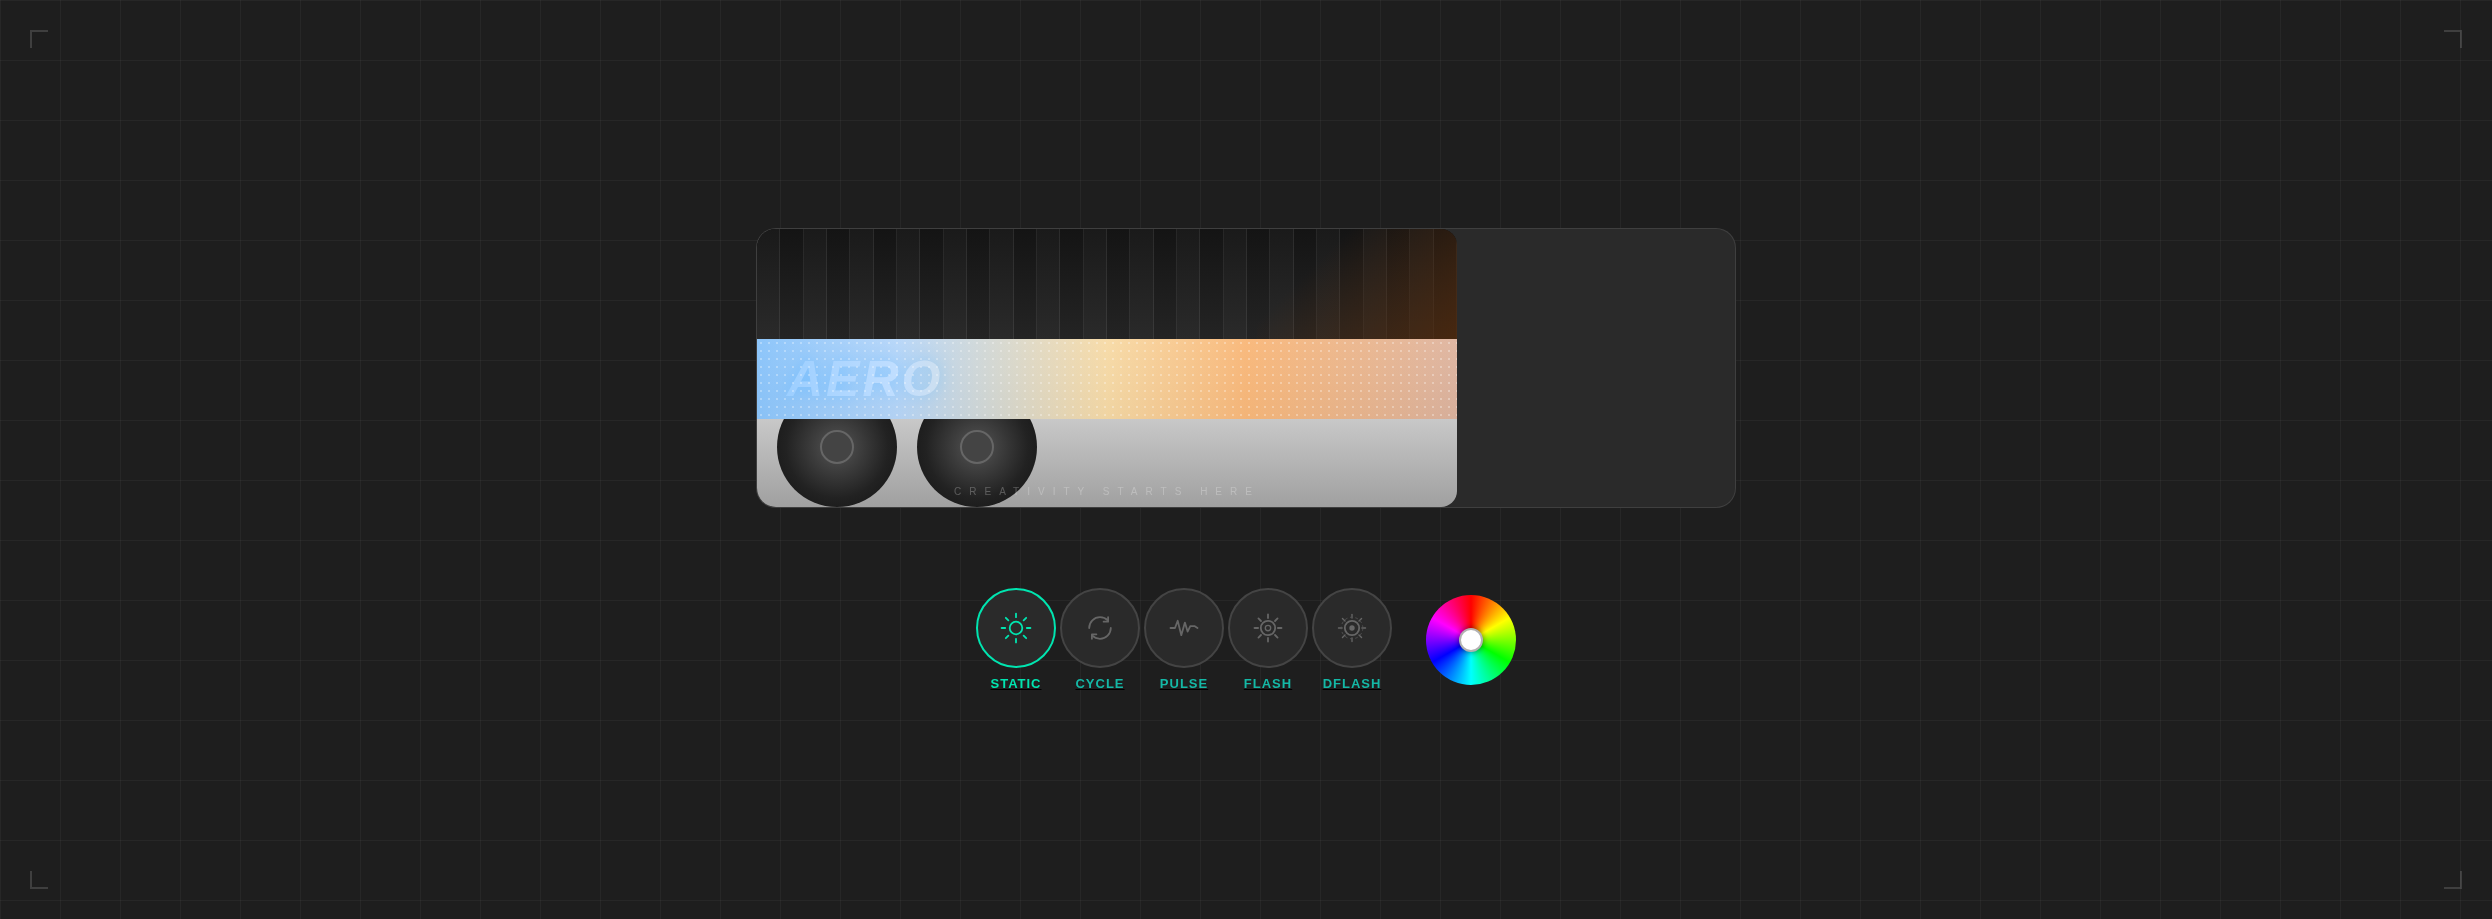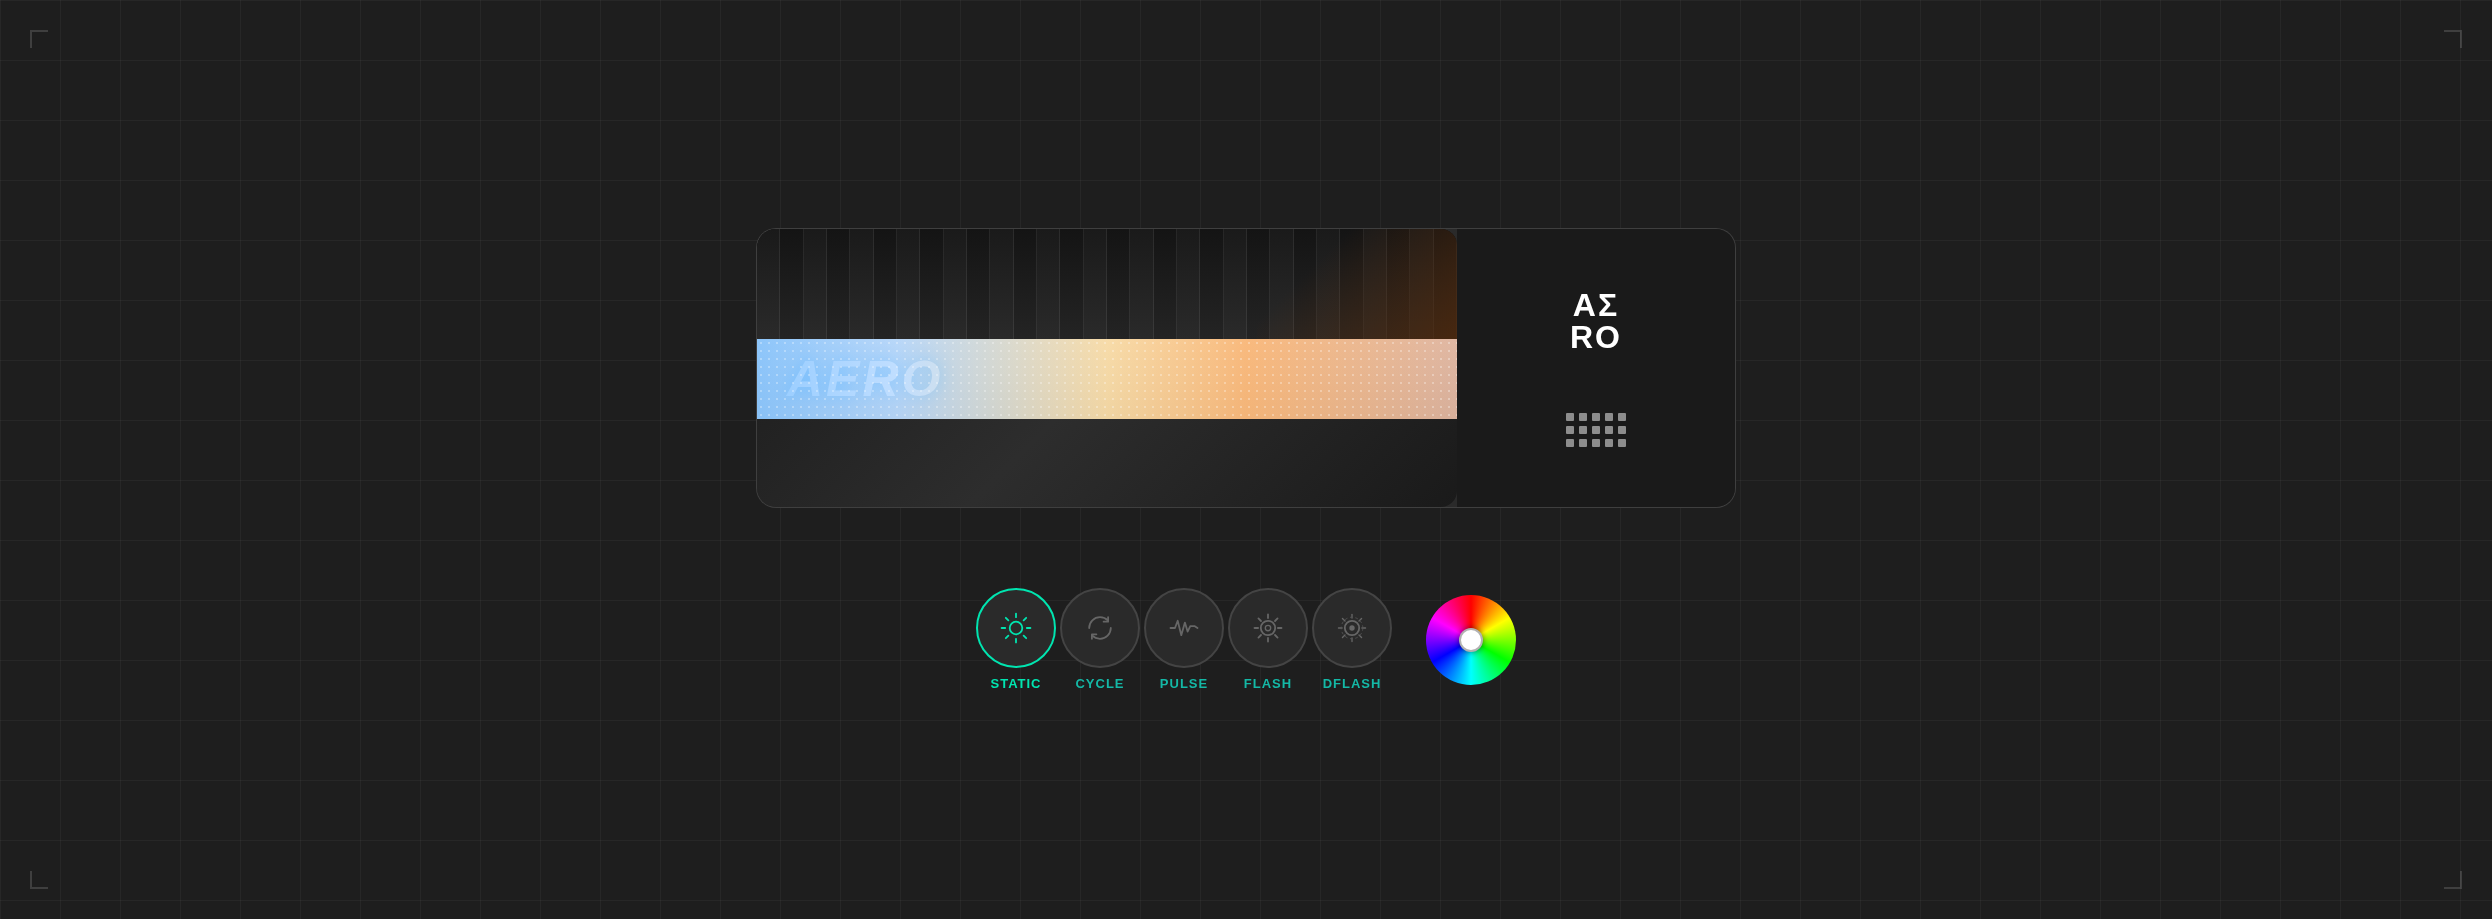--- a/index.html
+++ b/index.html
@@ -218,20 +218,21 @@
       border-radius: 1px;
     }
 
     
     .controls-section {
       display: flex;
       align-items: center;
       justify-content: center;
       gap: 4px;
       margin-top: 20px;
+      text-decoration: underline;
     }
 
     .mode-button {
       display: flex;
       flex-direction: column;
       align-items: center;
       gap: 8px;
       cursor: pointer;
     }
 
@@ -389,50 +390,31 @@
           </div>
           <div class="gpu-top-accent"></div>
         </div>
 
         <div class="gpu-led-bar">
           <div class="led-gradient"></div>
           <div class="dot-pattern"></div>
           <span class="aero-big">AERO</span>
         </div>
 
+        <div class="gpu-bottom">
+          <div class="fans-area">
+            <div class="fan"></div>
+            <div class="fan"></div>
+          </div>
+          <span class="creativity-text">CREATIVITY  STARTS  HERE</span>
+        </div>
 
       </div>
     </div>
 
-    <div class="gpu-info-panel">
-
-      <div class="panel-logo">
-        <span>AΣ</span>
-        <span>RO</span>
-      </div>
-
-      <div class="dot-grid">
-        <div class="dot-grid-item"></div>
-        <div class="dot-grid-item"></div>
-        <div class="dot-grid-item"></div>
-        <div class="dot-grid-item"></div>
-        <div class="dot-grid-item"></div>
-        <div class="dot-grid-item"></div>
-        <div class="dot-grid-item"></div>
-        <div class="dot-grid-item"></div>
-        <div class="dot-grid-item"></div>
-        <div class="dot-grid-item"></div>
-        <div class="dot-grid-item"></div>
-        <div class="dot-grid-item"></div>
-        <div class="dot-grid-item"></div>
-        <div class="dot-grid-item"></div>
-        <div class="dot-grid-item"></div>
-      </div>
-
-    </div>
   </div>
 </div>
 
 <div class="controls-section">
 
   <div class="mode-button active">
     <div class="mode-icon-circle">
       <svg class="icon-svg" viewBox="0 0 40 40" fill="none" xmlns="http://www.w3.org/2000/svg">
         <circle cx="20" cy="20" r="7" stroke="#00e5b0" stroke-width="2"></circle>
         <line x1="20" y1="4" x2="20" y2="8" stroke="#00e5b0" stroke-width="2" stroke-linecap="round"></line>

